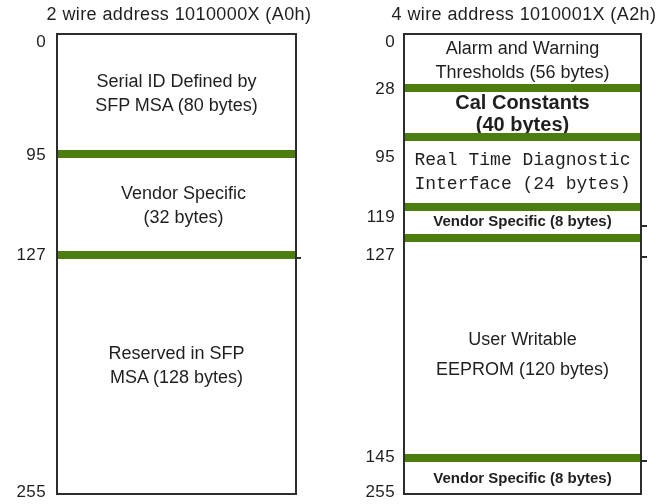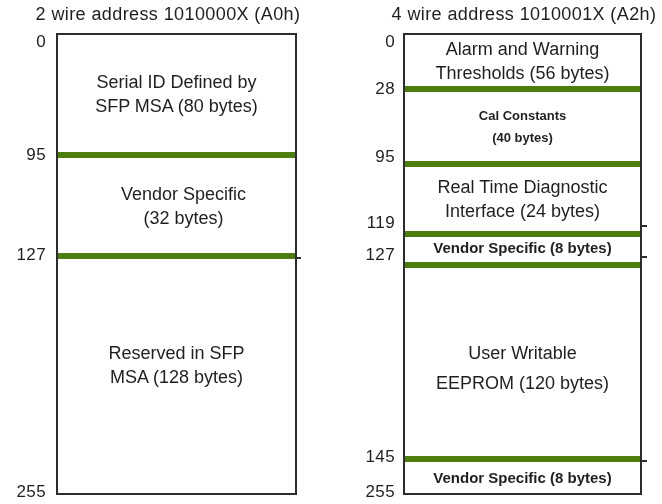--- a/index.html
+++ b/index.html
@@ -18,60 +18,60 @@
   }
   .diagram-title {
     position: absolute;
     top: 3px;
     font-size: 18px;
     line-height: 22px;
     text-align: center;
     letter-spacing: 0.4px;
     white-space: nowrap;
   }
-  #title-a0h { left: 0px;   width: 336px; }
+  #title-a0h { left: 0px;   width: 336px; padding-left: 11px; }
   #title-a2h { left: 386px; width: 276px; }
 
   .memory-box {
     position: absolute;
     top: 33px;
     height: 462px;
     box-sizing: border-box;
     border: 2px solid #2d2d2d;
     background: #ffffff;
     display: flex;
     flex-direction: column;
   }
   #box-a0h { left: 56px;  width: 241px; }
   #box-a2h { left: 403px; width: 239px; }
 
   .region {
     box-sizing: border-box;
-    border-bottom: 6px solid #4d7c0f;
+    border-bottom: 8px solid #4d7c0f;
     display: flex;
     align-items: center;
     justify-content: center;
     text-align: center;
     font-size: 18px;
     line-height: 24px;
     white-space: pre-line;
     flex: none;
     overflow: hidden;
   }
   .region:last-child { border-bottom: none; }
 
   
   .r-serial   { height: 123px; }
   .r-vendor32 { height: 101px; padding-left: 14px; }
   .r-reserved { flex: 1 1 auto; padding-bottom: 22px; }
 
   
   .r-alarm    { height: 57px; }
-  .r-cal      { height: 75px; font-weight: bold; font-size: 13px; line-height: 22px; }
-  .r-rtdi     { height: 70px; }
+  .r-cal      { height: 49px; font-weight: bold; font-size: 20px; line-height: 22px; }
+  .r-rtdi     { height: 70px; font-family: Liberation Mono, monospace; }
   .r-vendor8a { height: 31px; font-weight: bold; font-size: 15px; line-height: 18px; padding-bottom: 4px; }
   .r-user     { flex: 1 1 auto; line-height: 30px; padding-top: 12px; }
   .r-vendor8b { height: 31px; font-weight: bold; font-size: 15px; line-height: 18px; }
 
   .addr {
     position: absolute;
     font-size: 17px;
     line-height: 17px;
     letter-spacing: 0.4px;
     text-align: right;
@@ -112,21 +112,21 @@
 MSA (128 bytes)</span>
     </div>
   </div>
   <div class="tick" style="left:296px; top:257px; width:5px"></div>
 
   <div class="diagram-title" id="title-a2h">4 wire address 1010001X (A2h)</div>
 
   <div class="addr addr-right" style="top:41px">0</div>
   <div class="addr addr-right" style="top:88px">28</div>
   <div class="addr addr-right" style="top:156px">95</div>
-  <div class="addr addr-right" style="top:222px">119</div>
+  <div class="addr addr-right" style="top:216px">119</div>
   <div class="addr addr-right" style="top:254px">127</div>
   <div class="addr addr-right" style="top:456px">145</div>
   <div class="addr addr-right" style="top:491px">255</div>
 
   <div class="memory-box" id="box-a2h">
     <div class="region r-alarm">
       <span>Alarm and Warning
 Thresholds (56 bytes)</span>
     </div>
     <div class="region r-cal">

